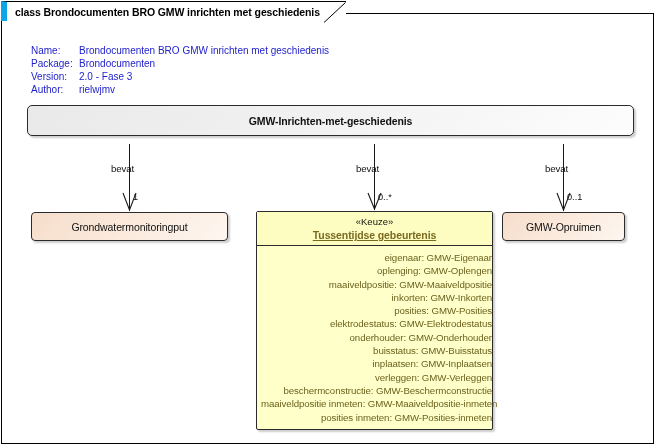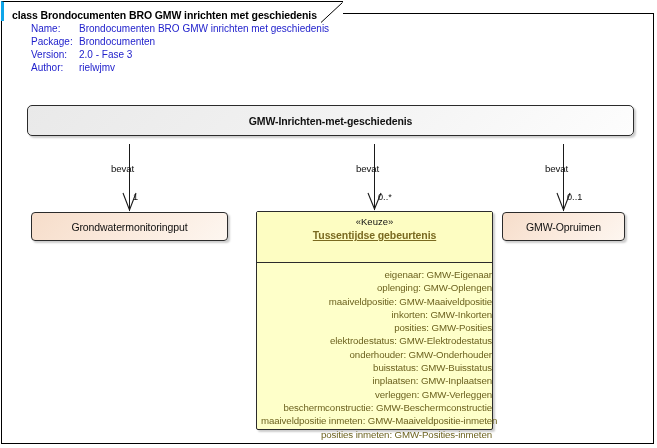--- a/index.html
+++ b/index.html
@@ -32,25 +32,25 @@
   }
 
   
   .tab {
     position: absolute;
     left: 1px;
     top: 1px;
     height: 20px;
     background: #ffffff;
     border-top: 1px solid #000;
-    border-left: 3px solid #0ea5e9;
+    border-left: 6px solid #0ea5e9;
     box-sizing: border-box;
     padding: 0 26px 0 8px;
     display: flex;
-    align-items: flex-end;
+    align-items: center;
     white-space: nowrap;
     z-index: 5;
   }
   .tab-label {
     font-size: 10.5px;
     font-weight: bold;
     color: #000000;
     letter-spacing: -0.1px;
   }
   
@@ -61,21 +61,21 @@
     width: 22px;
     height: 21px;
     overflow: visible;
     pointer-events: none;
   }
 
   
   .meta {
     position: absolute;
     left: 31px;
-    top: 22px;
+    top: 44px;
     font-size: 10px;
     color: #2222cc;
     line-height: 13px;
   }
   .meta-row { display: flex; }
   .meta-key {
     width: 48px;
     flex: 0 0 48px;
     color: #2222cc;
   }
@@ -139,21 +139,21 @@
   #cls-tussentijdse {
     left: 256px;
     top: 211px;
     width: 237px;
     height: 219px;
     background: #feffc9;
     border: 1px solid #2b2b2b;
     border-radius: 2px;
   }
   .cls-head {
-    padding: 4px 0 20px 0;
+    padding: 4px 0 3px 0;
     text-align: center;
     border-bottom: 1px solid #2b2b2b;
     background: #fdfdc2;
   }
   .stereotype {
     font-size: 9.5px;
     color: #101010;
     line-height: 12px;
   }
   .cls-name-underline {

